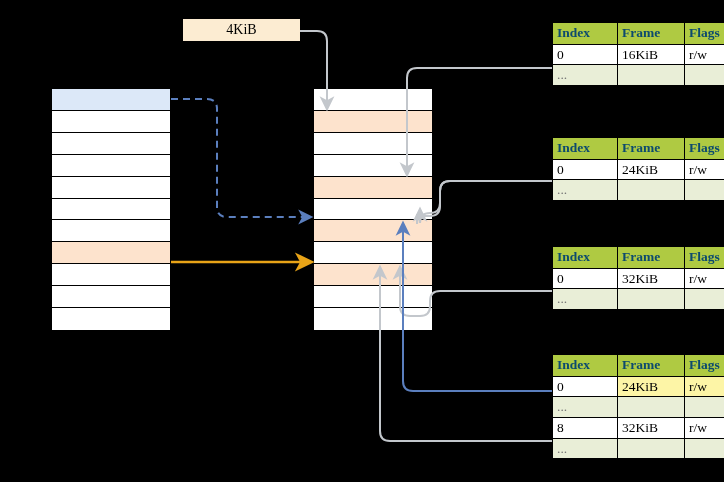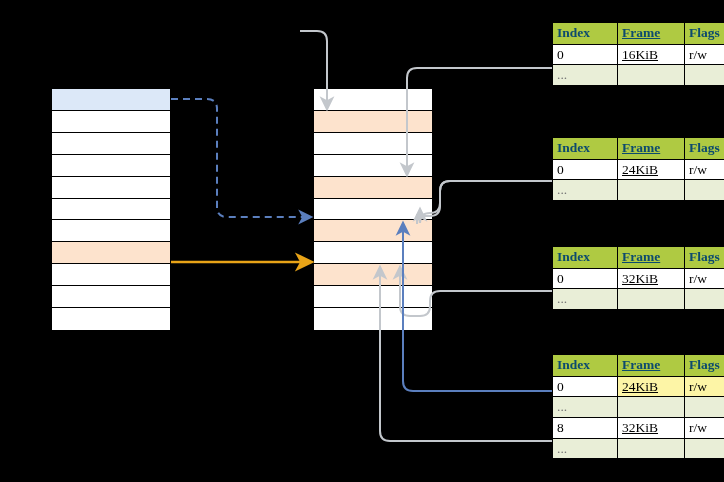--- a/index.html
+++ b/index.html
@@ -23,31 +23,32 @@
   
   .ptable{position:absolute;border-collapse:collapse;width:164px;
           background:#000;table-layout:fixed;}
   .ptable th{background:#afca42;color:#0c4a6e;font-weight:bold;font-size:13.5px;
              border:1.4px solid #000;padding:2px 4px;text-align:left;line-height:1.25;}
   .ptable td{background:#ffffff;color:#000;font-size:13.5px;
              border:1.4px solid #000;padding:1px 4px;text-align:left;line-height:1.3;}
   .ptable tr.ell td{background:#e9eed7;color:#777;}
   .ptable td.hl{background:#fdf5a6;}
   .ptable .c-index{width:56px;}
-  .ptable .c-frame{width:58px;text-decoration:underline;}
+  .ptable .c-frame{width:58px;}
   .ptable .c-flags{width:50px;}
 
   
   #wires{position:absolute;left:0;top:0;width:724px;height:482px;pointer-events:none;}
 </style>
 </head>
 <body>
 
 <div id="stage">
 
+  <div class="sizebox">4KiB</div>
 
   <div class="colblock" id="left-col" style="left:51px;top:88px;width:120px;height:243px;">
       <div class="cell blue" style="height: 21.9091px;"></div>
       <div class="cell " style="height: 21.9091px;"></div>
       <div class="cell " style="height: 21.9091px;"></div>
       <div class="cell " style="height: 21.9091px;"></div>
       <div class="cell " style="height: 21.9091px;"></div>
       <div class="cell " style="height: 21.9091px;"></div>
       <div class="cell " style="height: 21.9091px;"></div>
       <div class="cell peach" style="height: 21.9091px;"></div>

